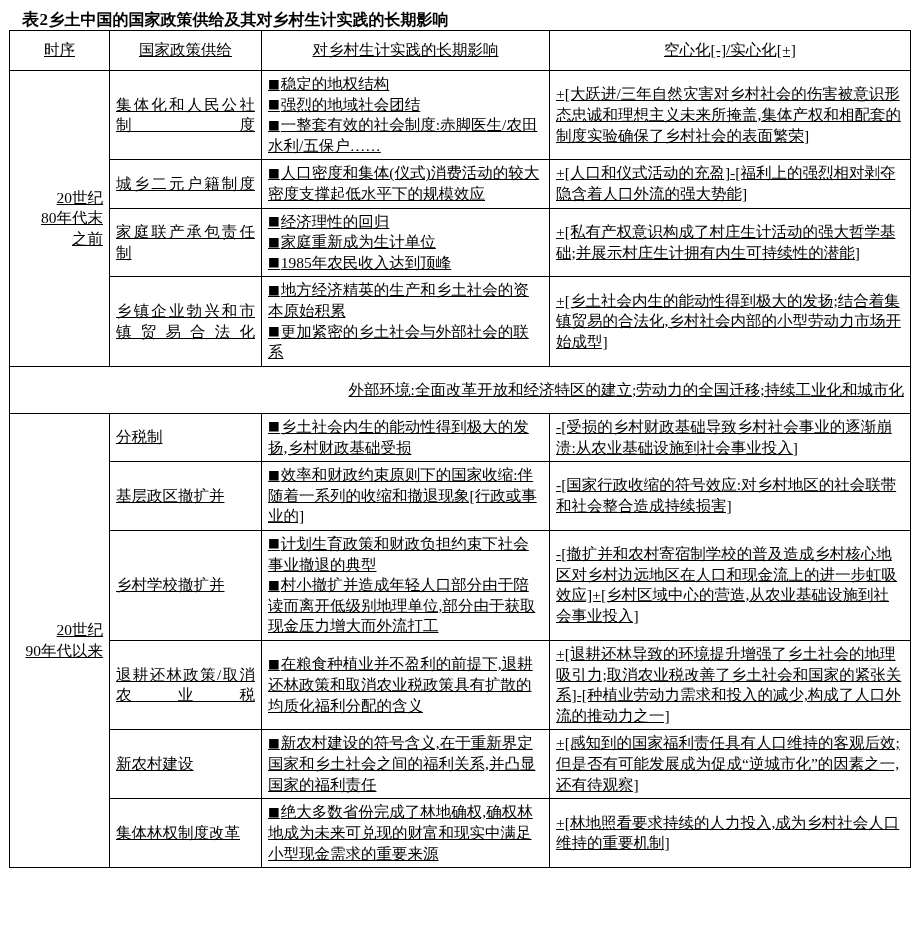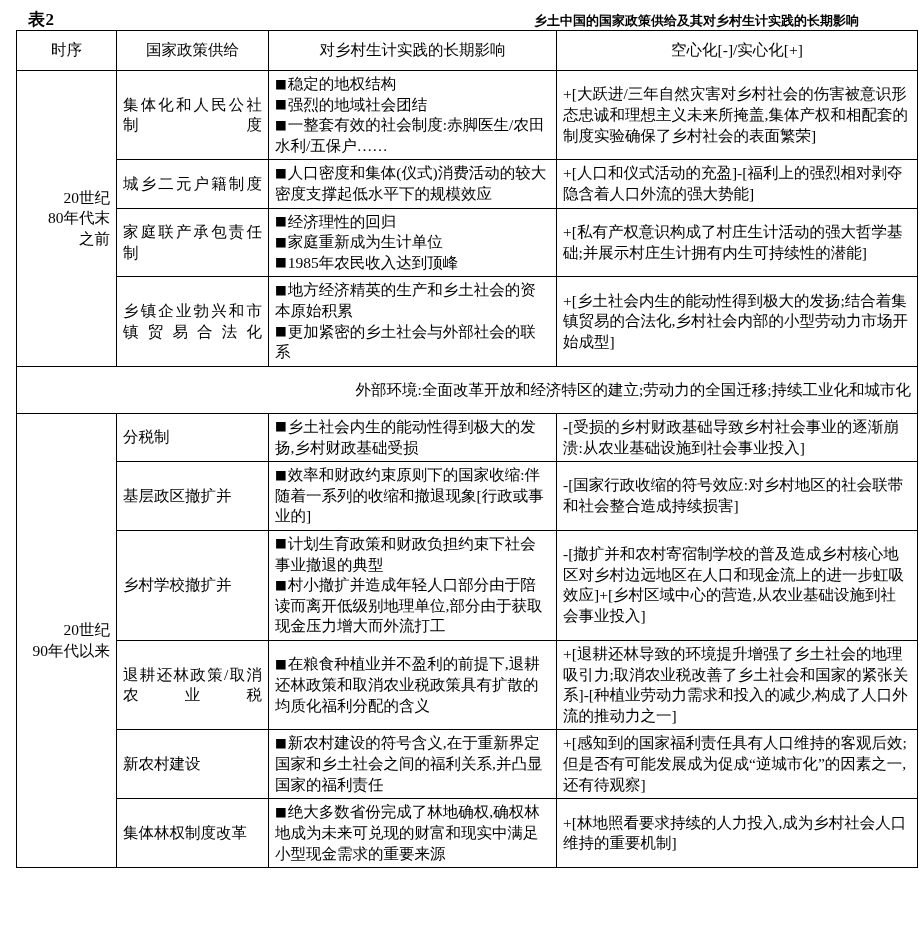--- a/index.html
+++ b/index.html
@@ -25,39 +25,40 @@
   .caption-row {
     display: flex;
     align-items: baseline;
     padding: 8px 0 7px 0;
     height: 30px;
     box-sizing: border-box;
   }
   .caption-label {
     font-weight: bold;
     font-size: 17px;
-    padding-left: 28px;
+    padding-left: 22px;
     white-space: nowrap;
     letter-spacing: 0.5px;
   }
   .caption-title {
     font-weight: bold;
-    font-size: 13px;
-    text-align: right;
+    font-size: 16px;
+    text-align: left;
     flex: 1;
     padding-right: 60px;
     white-space: nowrap;
   }
 
   
   table.main {
     border-collapse: collapse;
     width: 901px;
-    margin-left: 16px;
+    margin-left: 9px;
     table-layout: fixed;
+    text-decoration: underline;
   }
   table.main td, table.main th {
     border: 1px solid #000000;
     vertical-align: middle;
     padding: 3px 6px;
     font-size: 15.5px;
     line-height: 1.33;
     font-weight: normal;
   }
   

